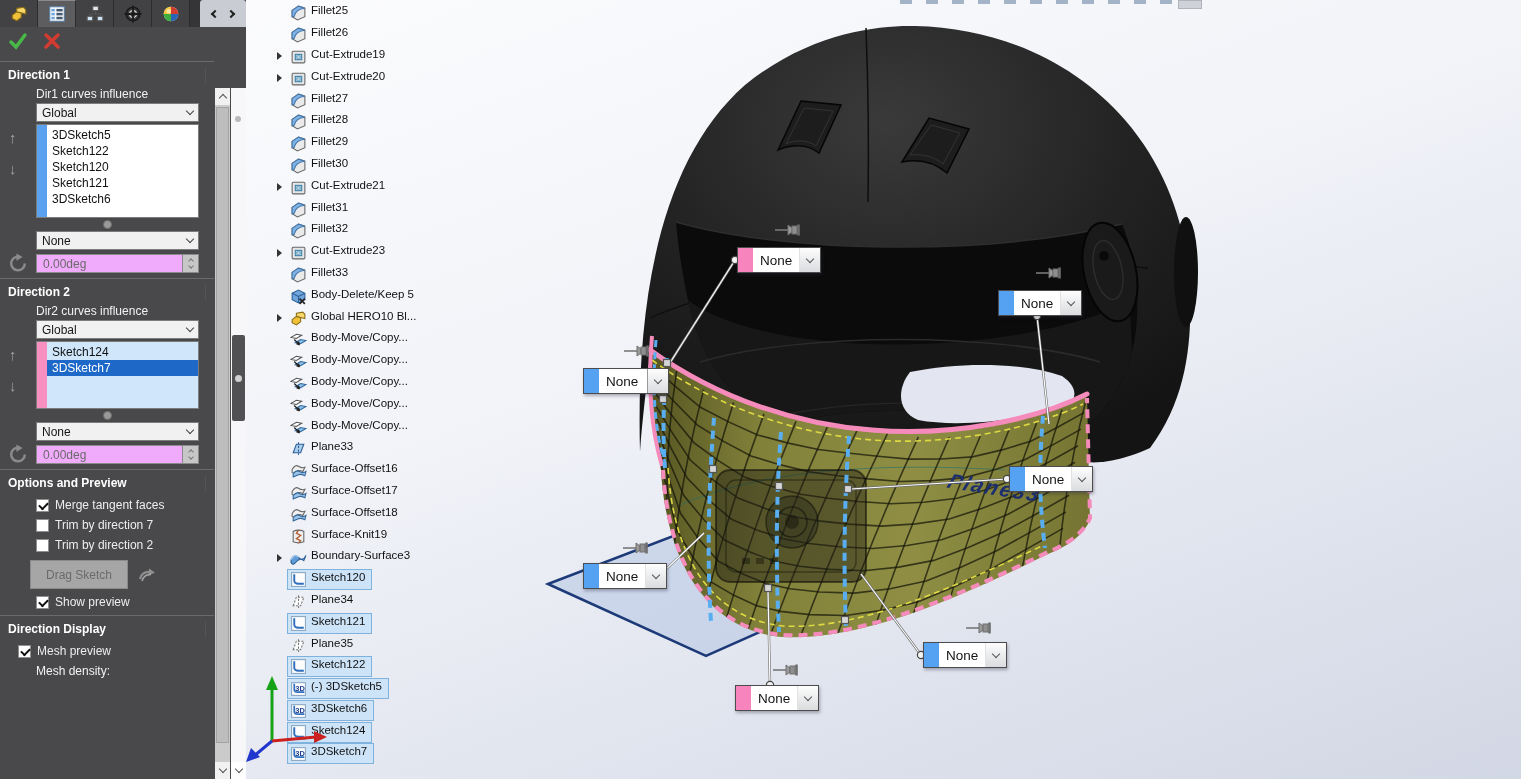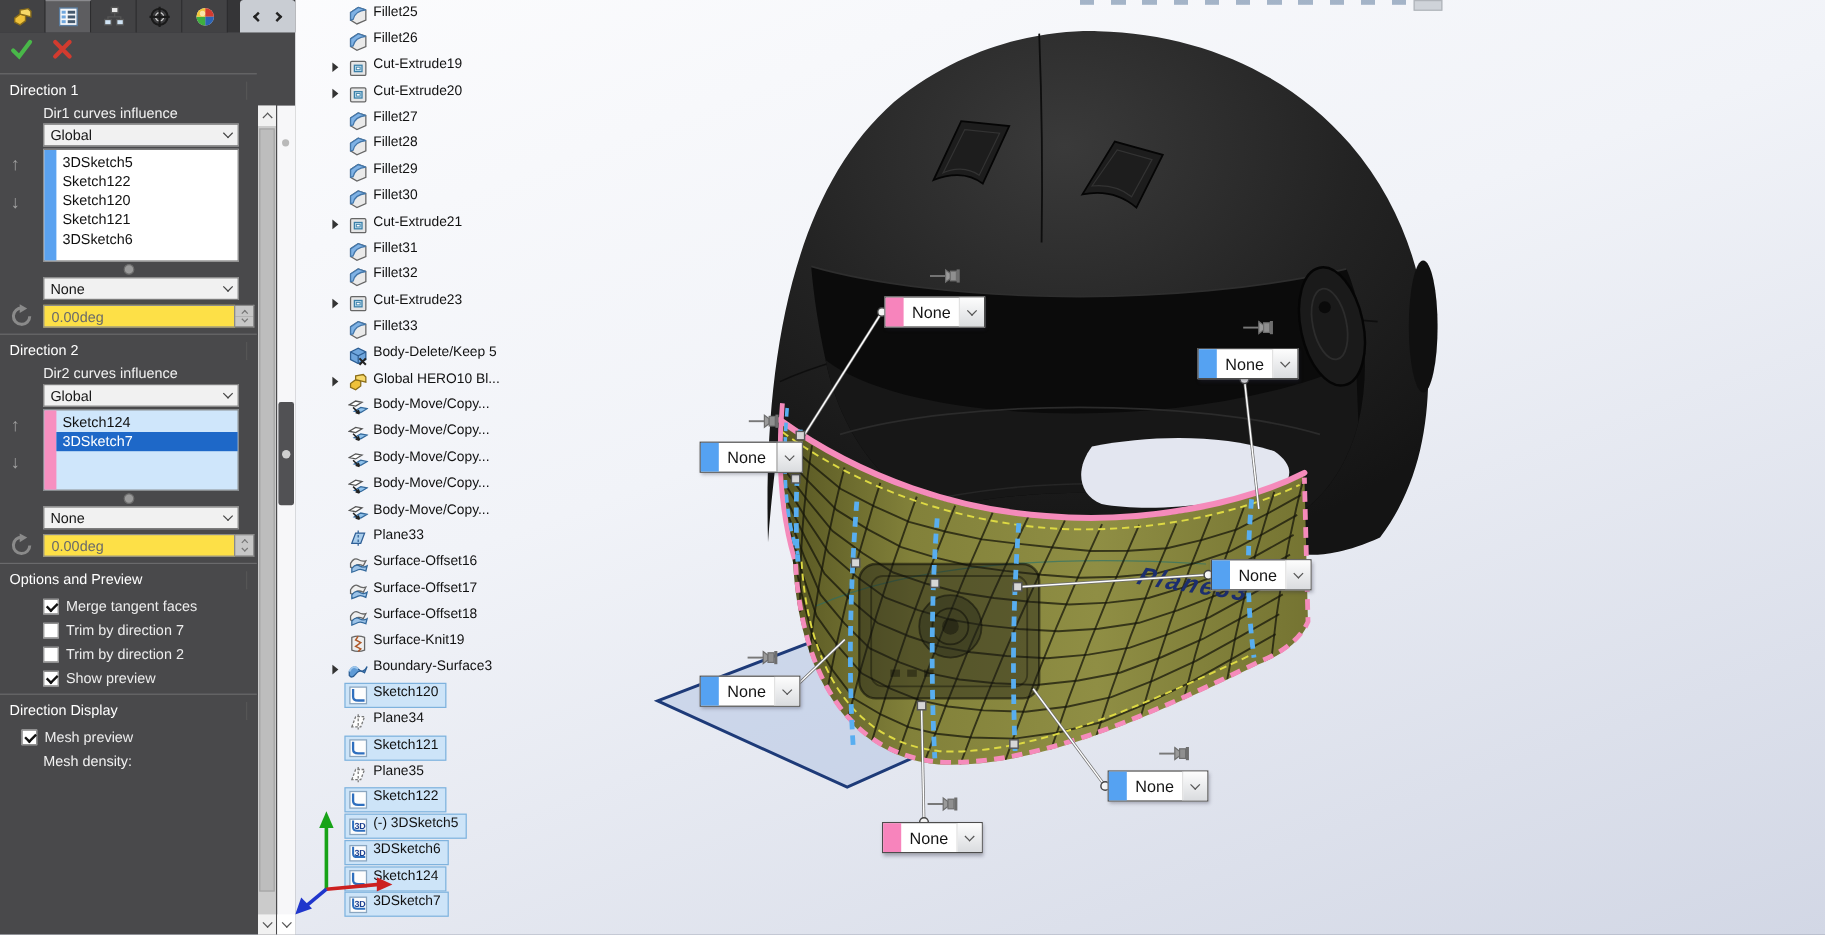--- a/index.html
+++ b/index.html
@@ -49,41 +49,41 @@
   .chev-r{width:6px;height:6px;border-right:2px solid #222;border-bottom:2px solid #222;transform:rotate(-45deg)}
   #pmc{position:absolute;left:0;top:27px;width:214px}
   #pm-header{display:flex;align-items:center;padding:6px 6px 2px 6px}
   #pm-header .hicon{width:21px;height:21px;margin-right:6px}
   #pm-title{font-weight:bold;font-size:12.5px;color:#fff;flex:1}
   #help-circle{width:17px;height:17px;border-radius:50%;border:2px solid #d4d4d4;background:#55575c;color:#fff;
      font-weight:bold;font-size:11px;display:flex;align-items:center;justify-content:center}
   #okx{display:flex;gap:14px;padding:4px 8px 6px 8px}
   #okx svg{width:20px;height:20px}
   .pm-hr{border-top:1px solid #6a6a6c;margin:4px 0 2px 0}
-  .sect-h{display:flex;align-items:center;padding:4px 8px 2px 8px;font-weight:normal;color:#fff}
+  .sect-h{display:flex;align-items:center;padding:4px 8px 2px 8px;font-weight:bold;color:#fff}
   .sect-h .chevw{margin-left:auto;color:#e8e8e8}
   .pm-label{margin:3px 0 2px 36px;color:#f2f2f2}
   .pm-select{margin:1px 0 2px 36px;width:163px;height:19px;background:#f1f1f1;border:1px solid #7c7c7c;color:#161616;
      display:flex;align-items:center;padding:0 5px;position:relative}
   .pm-select .sval{flex:1}
   .pm-select .chev{border-color:#444}
   .listwrap{position:relative;margin-left:36px;width:163px}
   .movearrows{position:absolute;left:-27px;top:6px;display:flex;flex-direction:column;gap:16px;
      color:#a0a0a0;font-size:15px;font-weight:bold;line-height:1}
   .pm-list{border:1px solid #7c7c7c;background:#fff;display:flex}
   .pm-list .lstripe{width:10px;flex:none}
   .lstripe.blue{background:#5aa2f0}.lstripe.pink{background:#f78fc0}
   .pm-list .rows{flex:1;padding:2px 0}
   .pm-list .lrow{height:16px;line-height:16px;padding-left:5px;color:#111;font-size:12px}
   .pm-list.d2{background:#cfe6fb}
   .lrow.sel{background:#1e68c8;color:#fff}
   .grip{width:9px;height:9px;border-radius:50%;background:#9a9a9a;border:1px solid #6e6e6e;margin:2px auto}
   .angle-row{display:flex;align-items:center;margin:3px 0 2px 8px}
   .angle-row .ricon{width:21px;height:21px;margin-right:7px}
-  .angle-input{width:160px;height:19px;background:#fde047;border:1px solid #8a8a8a;color:#6a6a6a;
+  .angle-input{width:147px;height:19px;background:#f0abfc;border:1px solid #8a8a8a;color:#6a6a6a;
      display:flex;align-items:center;padding:0 6px}
   .spin{width:16px;height:19px;display:flex;flex-direction:column;border:1px solid #8a8a8a;border-left:none}
   .spin div{flex:1;background:#c7c7c7;display:flex;align-items:center;justify-content:center}
   .spin .chev{width:4px;height:4px;border-color:#777}
   .chk-row{display:flex;align-items:center;margin:6px 0 6px 36px;gap:6px}
   .chk-row.lowindent{margin-left:18px}
   .cbox{width:13px;height:13px;background:#fff;border:1px solid #8f8f8f;position:relative;flex:none}
   .cbox.checked:after{content:"";position:absolute;left:2px;top:2px;width:7px;height:4px;
      border-left:2px solid #111;border-bottom:2px solid #111;transform:rotate(-45deg)}
   .btn-row{display:flex;align-items:center;margin:8px 0 4px 30px;gap:8px}
@@ -979,20 +979,30 @@
         <span>Merge tangent faces</span>
       </div>
       <div class="chk-row">
         <span class="cbox"></span>
         <span>Trim by direction 7</span>
       </div>
       <div class="chk-row">
         <span class="cbox"></span>
         <span>Trim by direction 2</span>
       </div>
+      <div class="btn-row">
+        <div id="drag-sketch">Drag Sketch</div>
+        <span class="uicon">
+            <svg viewBox="0 0 22 20">
+              <path d="M4 14 Q6 6 15 7" stroke="#8f8f8f" stroke-width="2.2" fill="none"></path>
+              <polygon points="13,3.5 19,7.5 12.5,10.5" fill="#8f8f8f"></polygon>
+              <path d="M6 16 Q8 9 15 9.5" stroke="#a9a9a9" stroke-width="1.4" fill="none"></path>
+            </svg>
+          </span>
+      </div>
       <div class="chk-row">
         <span class="cbox checked"></span>
         <span>Show preview</span>
       </div>
       <div class="pm-hr"></div>
 
       <div class="sect-h">
         <span>Direction Display</span>
         <span class="chevw"><span class="chev up"></span></span>
       </div>

